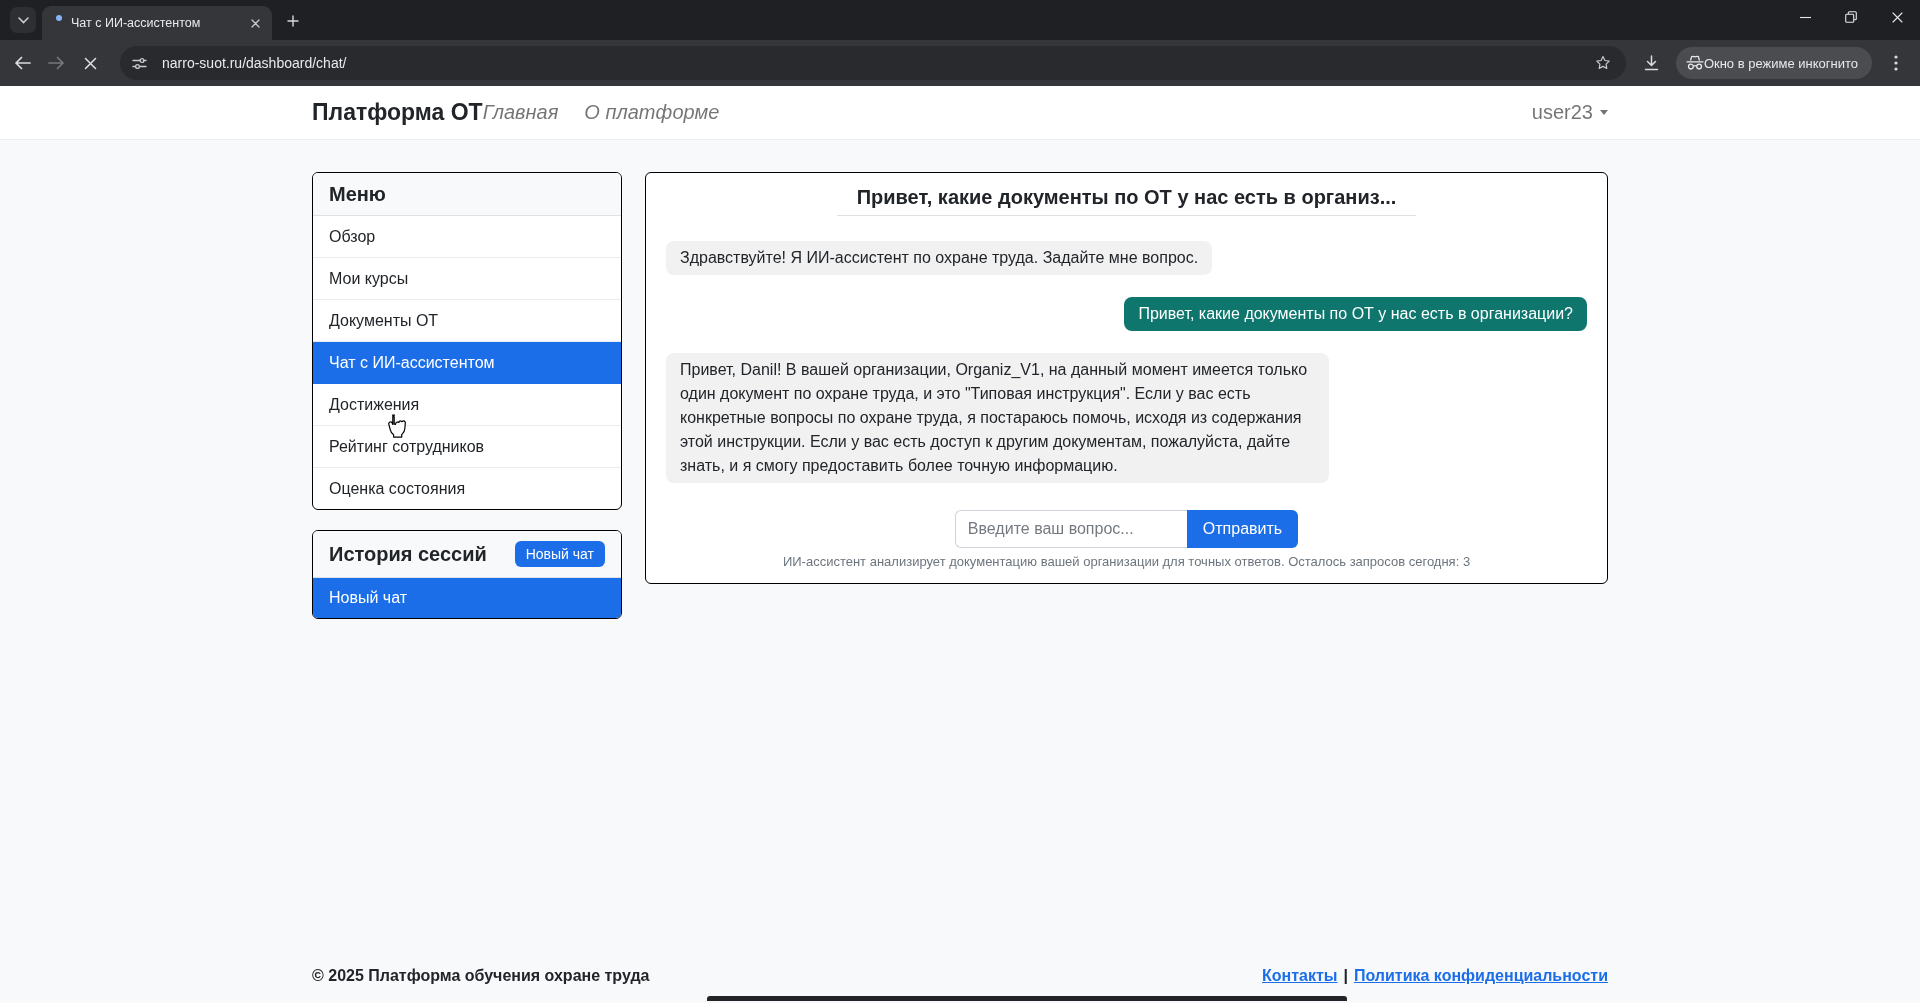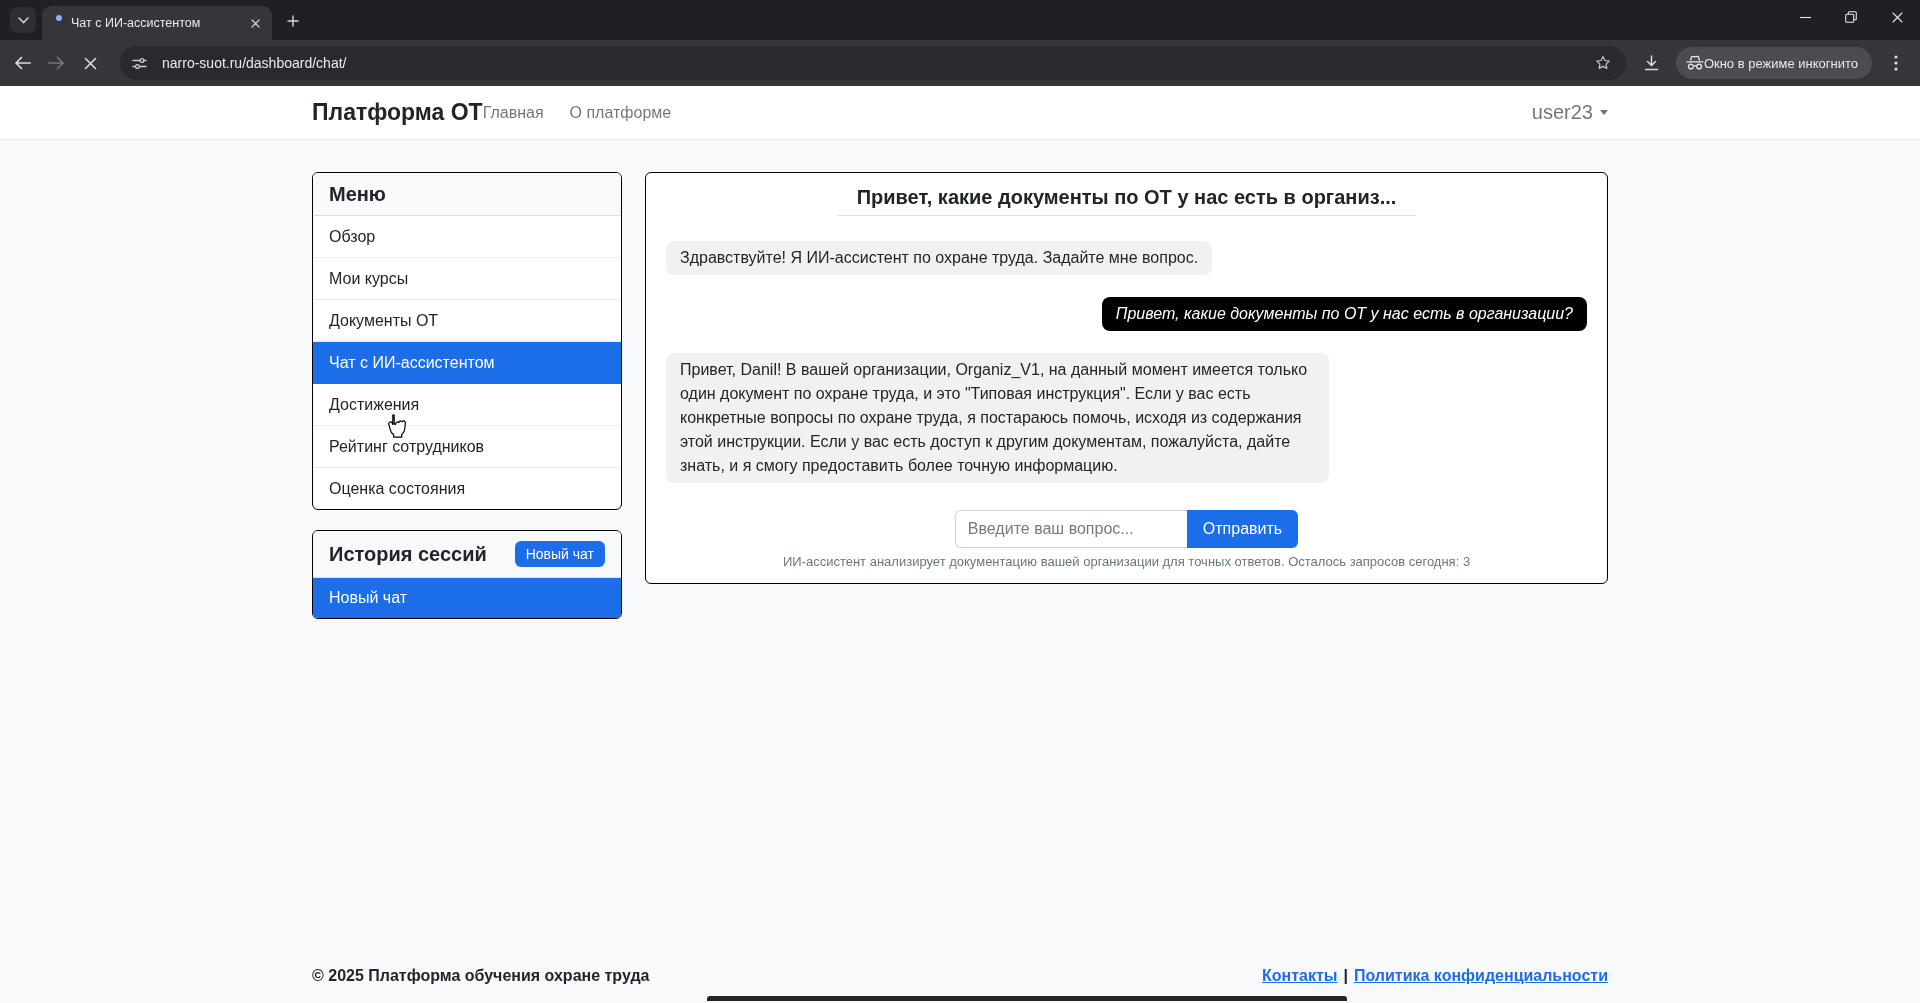--- a/index.html
+++ b/index.html
@@ -33,21 +33,21 @@
   .incog-badge { height:32px; background:#4a4c50; border-radius:16px; color:#e8eaed; font-size:13px;
     display:flex; align-items:center; padding:0 14px 0 10px; margin:0 6px; white-space:nowrap; }
 
   
   .page { height:917px; background:#f8f9fa; display:flex; flex-direction:column; position:relative; }
   .site-header { background:#fff; height:54px; border-bottom:1px solid #eceef0; flex:none; }
   .container { width:1320px; margin:0 auto; padding:0 12px; }
   .site-header .container { height:100%; display:flex; align-items:center; }
   .brand { font-size:23px; font-weight:700; color:#212529; cursor:pointer; }
   .top-nav { display:flex; gap:26px; }
-  .top-nav a { color:rgba(0,0,0,.55); font-size:16px; text-decoration:none; cursor:pointer; }
+  .top-nav a { color:rgba(0,0,0,.55); font-size:20px; text-decoration:none; cursor:pointer;font-style:italic; }
   .user-menu { margin-left:auto; color:rgba(0,0,0,.55); font-size:20px; display:flex; align-items:center; gap:7px; cursor:pointer; }
   .caret { width:0; height:0; border-left:4.5px solid transparent; border-right:4.5px solid transparent; border-top:5px solid rgba(0,0,0,.55); }
 
   .main-row { display:flex; gap:23px; margin-top:32px; align-items:flex-start; }
   .sidebar-col { width:310px; flex:none; }
   .chat-col { flex:1; }
 
   .card { background:#fff; border:1px solid #000000; border-radius:6px; overflow:hidden; }
   .card-header { background:#f8f9fa; border-bottom:1px solid #dee2e6; padding:9px 16px; }
   .card-header h2 { font-size:20px; font-weight:600; color:#212529; line-height:24px; }
@@ -64,21 +64,21 @@
     padding:5px 11px; cursor:pointer; font-family:inherit; }
   .session-item { background:#1b6ee8; color:#fff; font-size:16px; padding:8px 16px; line-height:24px; cursor:pointer; }
 
   .chat-card { display:flex; flex-direction:column; height:412px;align-items:center; }
   .chat-title { padding:13px 20px; border-bottom:1px solid #dee2e6; font-size:20px; font-weight:600; color:#212529; white-space:nowrap; overflow:hidden; }
   .messages { height:404px; overflow-y:auto; padding:25px 20px 0 20px; }
   .msg-row { display:flex; margin-bottom:22px; }
   .msg-row.user { justify-content:flex-end; }
   .bubble { max-width:72%; border-radius:8px; padding:5px 14px; font-size:16px; line-height:24px; }
   .bubble.ai { background:#f1f1f2; color:#212529; }
-  .bubble.user { background:#000000; color:#fff;font-style:italic; }
+  .bubble.user { background:#0f766e; color:#fff; }
 
   .input-group { display:flex; margin:0 20px; }
   .chat-input { flex:1; height:38px; border:1px solid #ced4da; border-right:none; border-radius:6px 0 0 6px;
     padding:0 12px; font-size:16px; font-family:inherit; color:#212529; outline:none; background:#fff; }
   .chat-input::placeholder { color:#757a80; }
   .send-btn { height:38px; background:#1b6ee8; color:#fff; border:none; border-radius:0 6px 6px 0;
     font-size:16px; padding:0 16px; cursor:pointer; font-family:inherit; }
   .chat-hint { margin:6px 20px 14px; font-size:13px; color:#6c757d; }
 
   .site-footer { margin-top:auto; padding-bottom:18px; }

